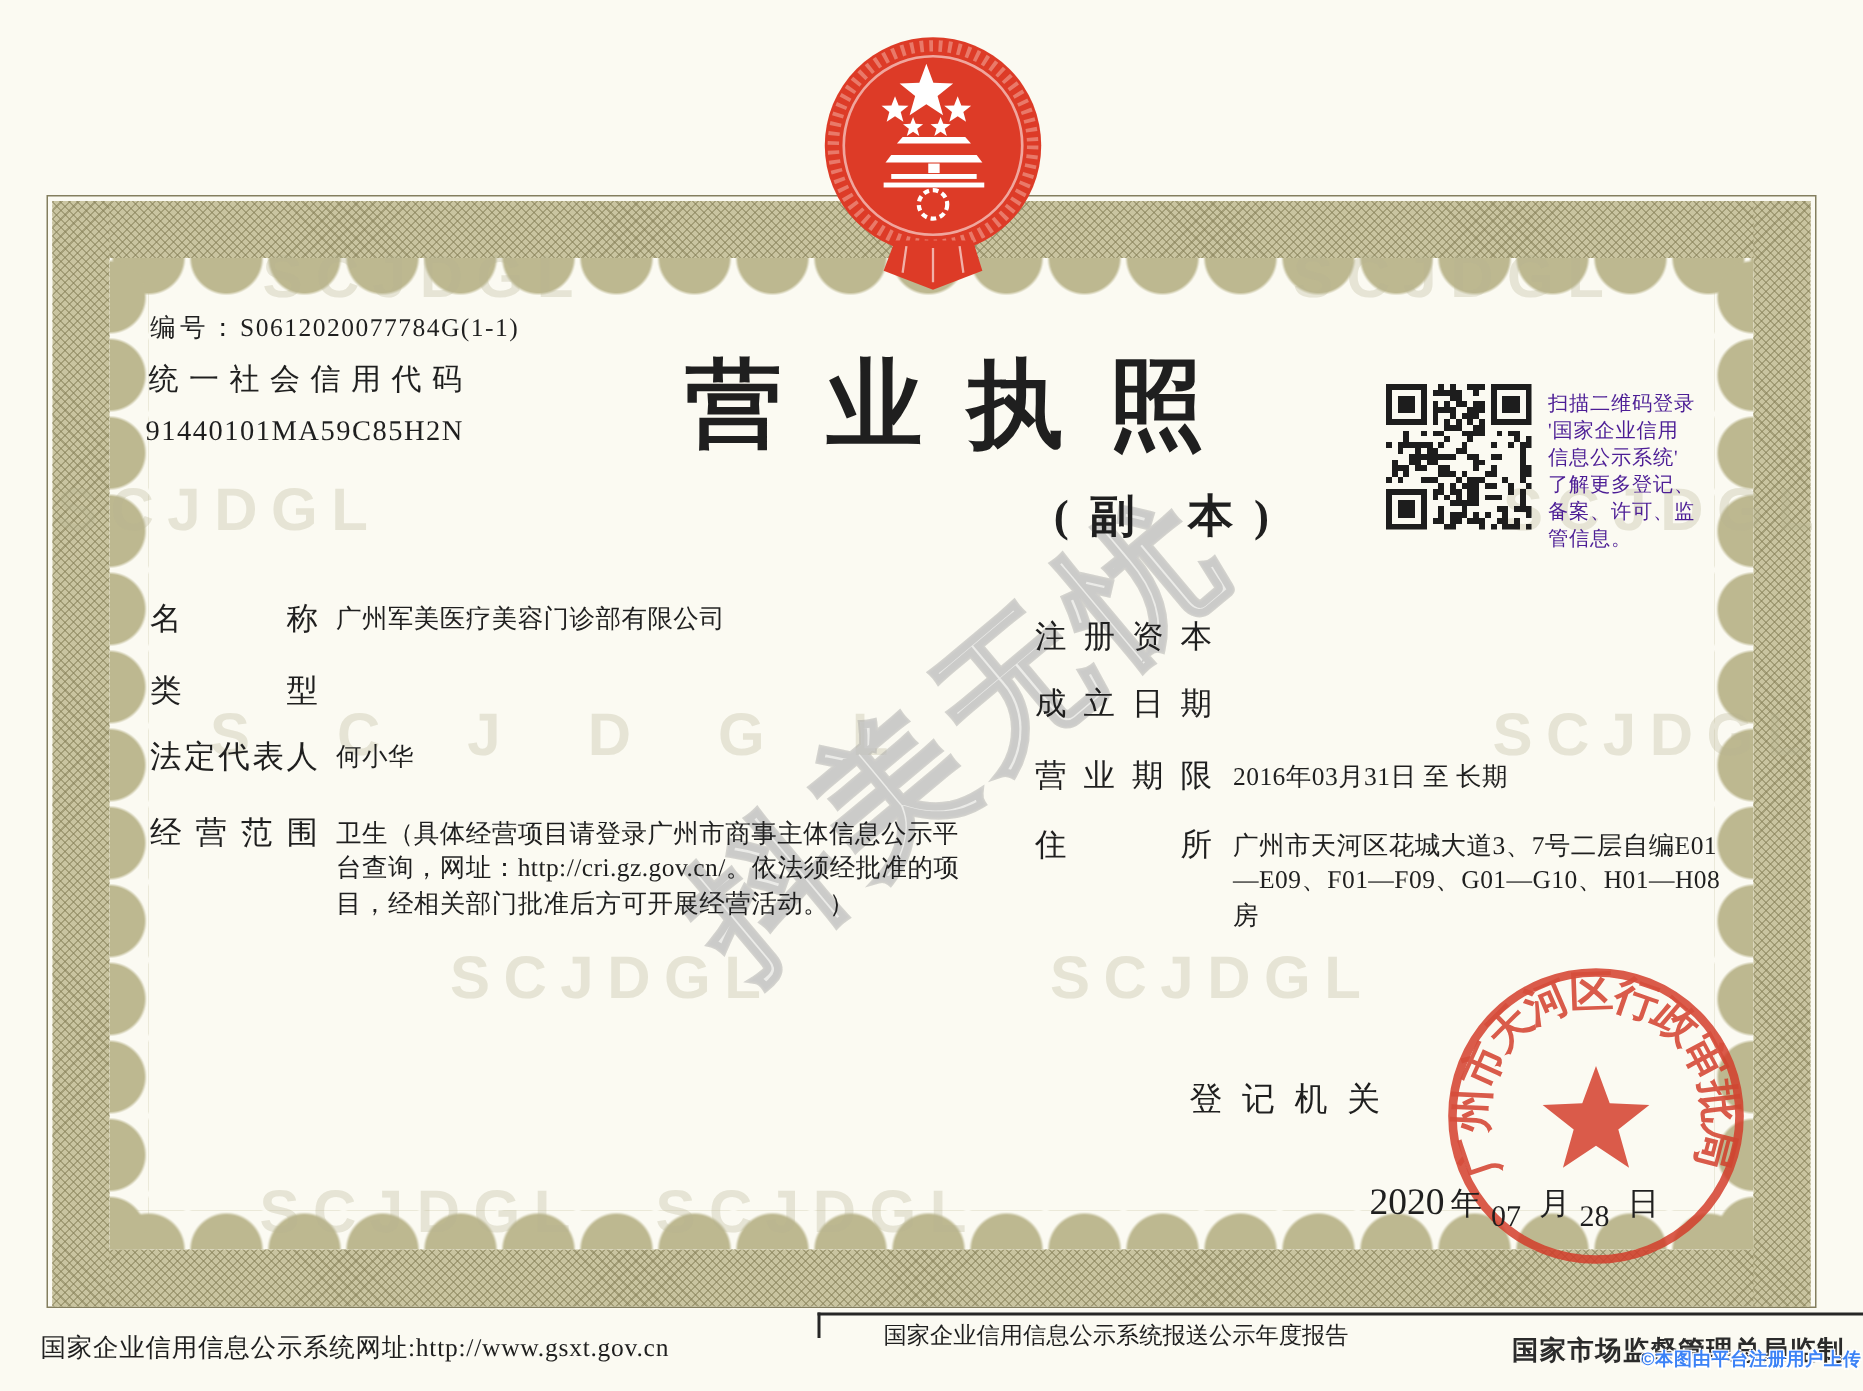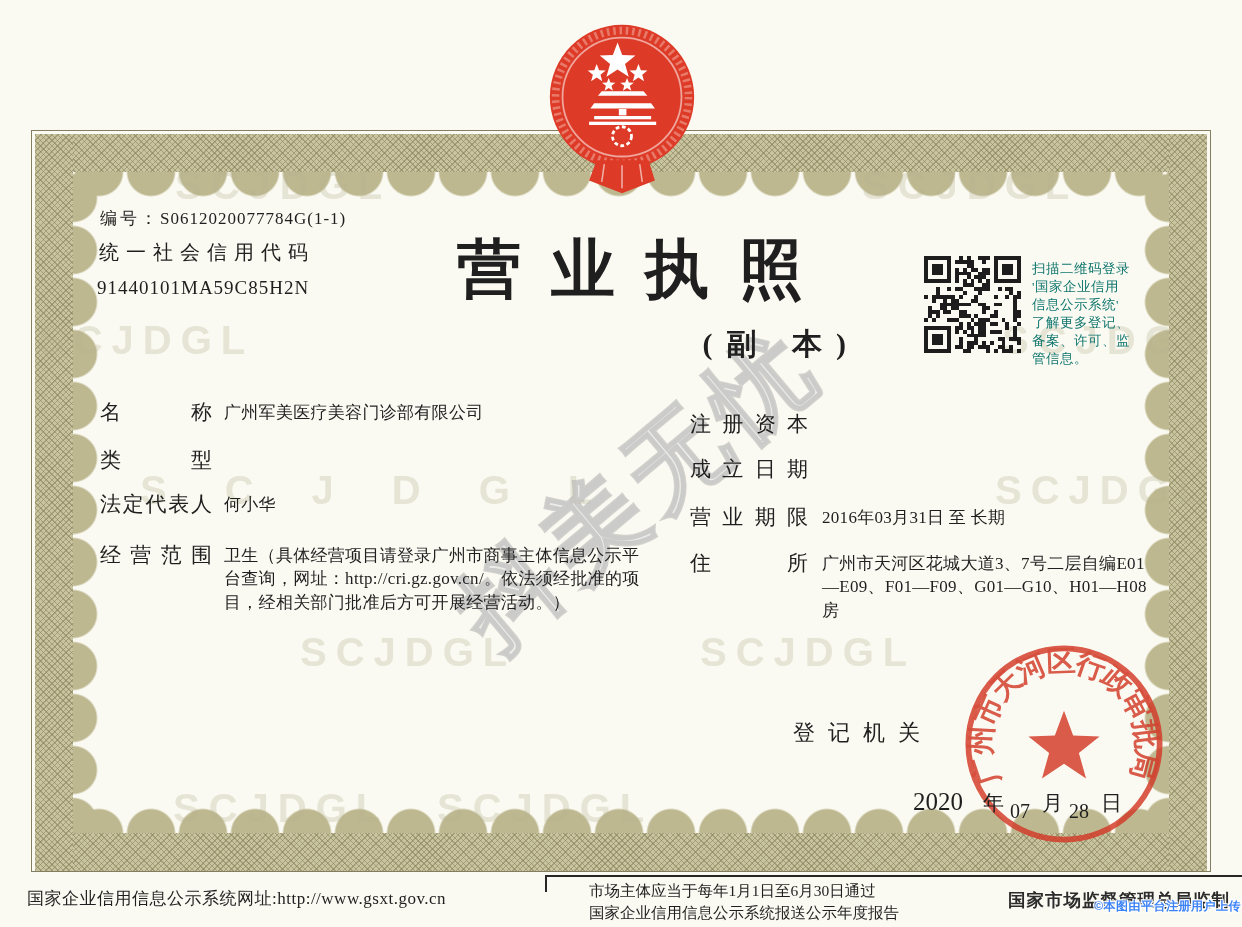--- a/index.html
+++ b/index.html
@@ -70,35 +70,35 @@
     font-size:64px;font-weight:900;letter-spacing:30px;text-indent:30px;
     white-space:nowrap;
   }
   .doc-subtitle{
     left:400px;top:324px;width:460px;text-align:right;
     font-size:30px;letter-spacing:14px;font-weight:600;
   }
 
   
   .qr-box{left:924px;top:256px;width:97px;height:97px;}
-  .qr-caption{left:1032px;top:260px;width:118px;font-size:13.5px;line-height:1.33;color:#0f766e;letter-spacing:.5px;}
+  .qr-caption{left:1032px;top:260px;width:118px;font-size:13.5px;line-height:1.33;color:#4c1d95;letter-spacing:.5px;}
 
   
   .row{position:absolute;display:flex;}
   .jlabel{font-size:21px;flex:0 0 auto;}
   .lcol .jlabel{width:112px;}
   .rcol .jlabel{width:118px;}
   .lcol .val{margin-left:12px;width:432px;}
   .rcol .val{margin-left:14px;width:332px;}
   .val{font-size:17px;line-height:1.38;letter-spacing:.3px;padding-top:3px;}
 
   
   .reg-label{left:793px;top:718px;font-size:22px;letter-spacing:13px;white-space:nowrap;}
   .date-row{left:913px;top:788px;font-size:21px;white-space:nowrap;}
-  .date-row .year{font-size:25px;margin-right:16px;}
+  .date-row .year{font-size:25px;margin-right:0;}
   .date-row .cjk{margin:0 4px;}
   .date-row .num{position:relative;top:8px;font-size:20px;margin:0 8px 0 2px;}
   .seal{left:960px;top:640px;width:208px;height:208px;opacity:.9;}
 
   
   .footer-rule{left:545px;top:875px;width:697px;height:2px;background:#262626;}
   .footer-tick{left:545px;top:875px;width:2px;height:17px;background:#262626;}
   .footer-left{left:27px;top:887px;font-size:17px;letter-spacing:.5px;}
   .footer-mid{left:589px;top:880px;font-size:15.5px;line-height:1.45;}
   .footer-right{left:1008px;top:888px;font-size:17.5px;letter-spacing:1px;color:#2b2b2b;font-weight:bold;}
@@ -550,17 +550,16 @@
 </svg>
 
 <div class="abs date-row">
   <span class="year">2020</span><span class="cjk">年</span><span class="num">07</span><span class="cjk">月</span><span class="num">28</span><span class="cjk">日</span>
 </div>
 
 <div class="abs footer-rule"></div>
 <div class="abs footer-tick"></div>
 <div class="abs footer-left">国家企业信用信息公示系统网址:http://www.gsxt.gov.cn</div>
 <div class="abs footer-mid">
-  <div>市场主体应当于每年1月1日至6月30日通过</div>
   <div>国家企业信用信息公示系统报送公示年度报告</div>
 </div>
 <div class="abs footer-right">国家市场监督管理总局监制</div>
 <div class="abs footer-wm">©本图由平台注册用户上传</div>
 
 </body></html>

